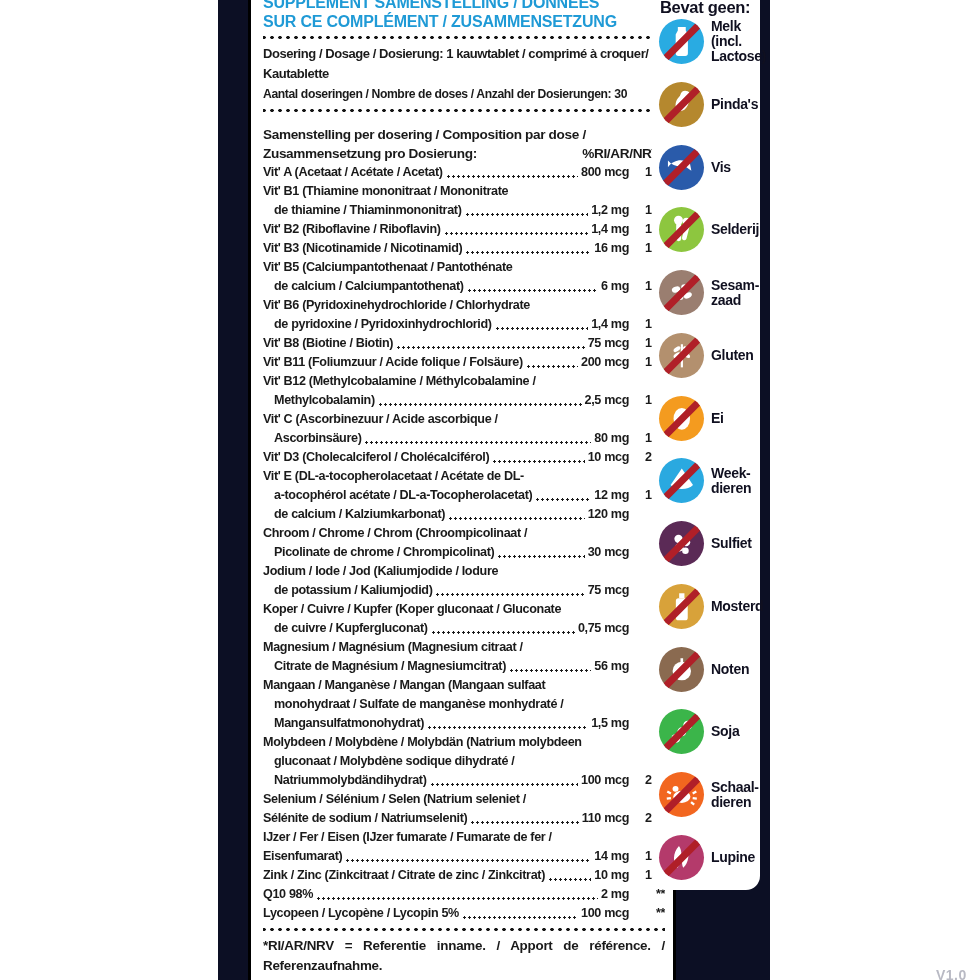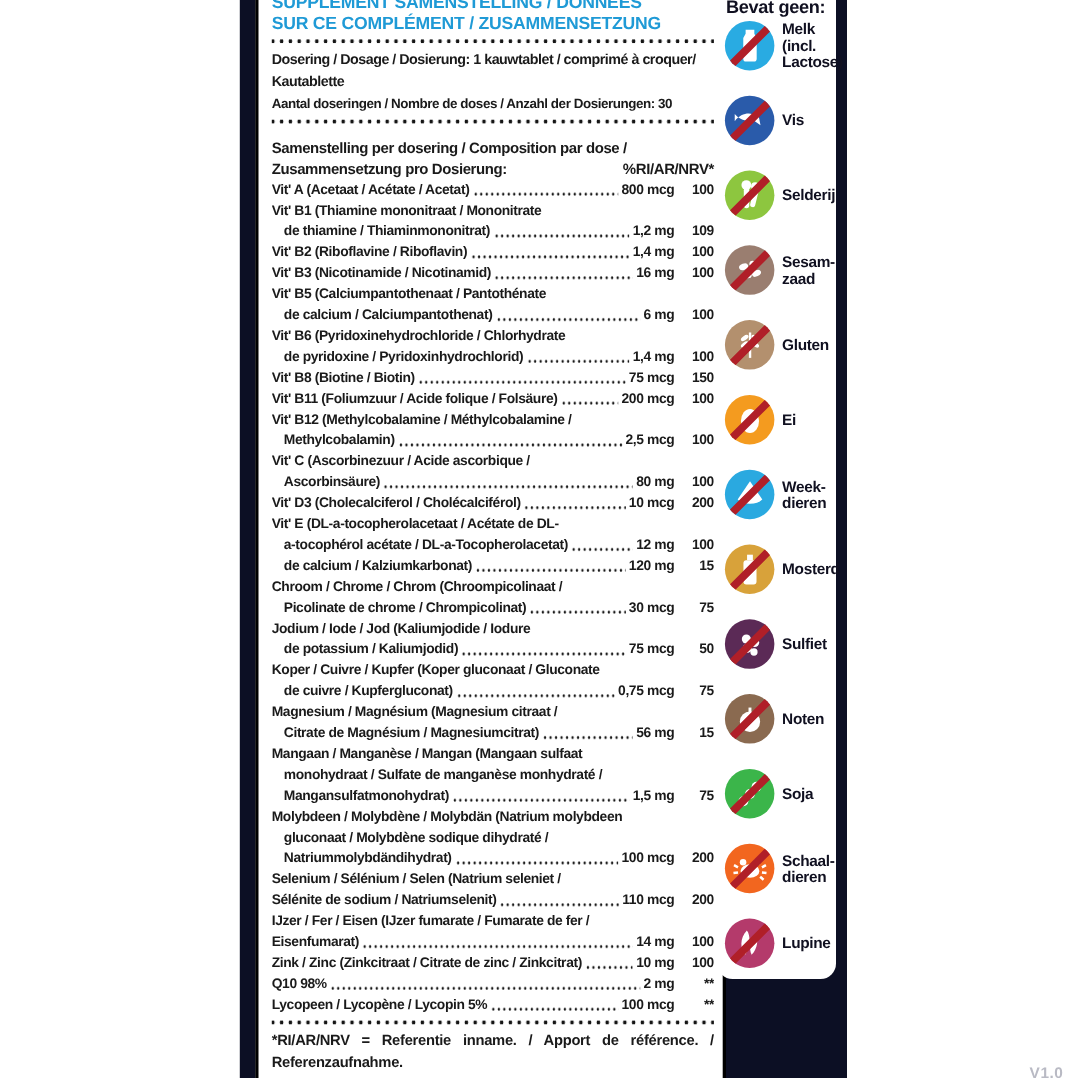--- a/index.html
+++ b/index.html
@@ -1,20 +1,20 @@
 <!DOCTYPE html>
 <html><head>
 <meta charset="utf-8">
 <style>
   html,body{margin:0;padding:0;background:#fff;}
   .canvas{position:relative;width:980px;height:980px;overflow:hidden;background:#fff;
           font-family:"Liberation Sans",sans-serif;font-weight:bold;color:#1a1a1a;}
   .navy{position:absolute;left:218px;top:0;width:552px;height:980px;background:#0c0f24;}
   
-  .panel{position:absolute;left:14px;top:0;width:402px;height:980px;background:#fff;
+  .panel{position:absolute;left:30px;top:0;width:402px;height:980px;background:#fff;
          border-left:3px solid #000;border-right:3px solid #000;
          padding:0 8px 0 12px;box-sizing:content-box;}
   .blue{color:#1f9ad6;font-size:16px;line-height:19px;letter-spacing:-0.2px;white-space:nowrap;}
   .blue-1{margin-top:-7px;}
   .dots{height:5px;margin:4px 0 4px 0;
         background-image:radial-gradient(circle,#151515 1.6px,transparent 1.9px);
         background-size:8px 5px;background-repeat:repeat-x;background-position:center;}
   .dosage{font-size:13px;line-height:20px;letter-spacing:-0.45px;}
   .dosage .nowrap{white-space:nowrap;font-size:12.2px;letter-spacing:-0.4px;}
   .comp-h{font-size:13.6px;line-height:19px;letter-spacing:-0.35px;margin-top:12px;}
@@ -290,20 +290,33 @@
             </svg>
             <div class="slash"></div>
           </div>
           <div class="sb-label">
             <div>Melk</div>
             <div>(incl.</div>
             <div>Lactose)</div>
           </div>
         </div>
         <div class="sb-item">
+          <div class="badge" style="background: rgb(181, 136, 46);">
+            <svg class="glyph" viewBox="0 0 24 24">
+              <g fill="#fff">
+                <path transform="rotate(25 12 12)" d="M12 3.6c2.3 0 3.6 1.8 3.1 3.8-.3 1.2.6 1.8.6 3.7 0 3.4-1.6 5.4-3.7 5.4s-3.7-2-3.7-5.4c0-1.9.9-2.5.6-3.7-.5-2 .8-3.8 3.1-3.8z"></path>
+              </g>
+            </svg>
+            <div class="slash"></div>
+          </div>
+          <div class="sb-label">
+            <div>Pinda's</div>
+          </div>
+        </div>
+        <div class="sb-item">
           <div class="badge" style="background: rgb(42, 91, 170);">
             <svg class="glyph" viewBox="0 0 24 24">
               <g fill="#fff">
                 <path d="M3.6 12.2c2.8-3.7 6.9-4.8 9.9-3.8l4.3-3-.9 4.5.9 4.5-4.3-3c-3 1-7.1.2-9.9-3.2z"></path>
               </g>
             </svg>
             <div class="slash"></div>
           </div>
           <div class="sb-label">
             <div>Vis</div>
@@ -380,50 +393,50 @@
               </g>
             </svg>
             <div class="slash"></div>
           </div>
           <div class="sb-label">
             <div>Week-</div>
             <div>dieren</div>
           </div>
         </div>
         <div class="sb-item">
-          <div class="badge" style="background: rgb(216, 162, 58);">
-            <svg class="glyph" viewBox="0 0 24 24">
-              <g fill="#fff">
-                <rect x="10.4" y="3.8" width="3.2" height="3"></rect>
-                <rect x="8.4" y="6.8" width="7.2" height="13.4" rx="1.6"></rect>
-              </g>
-            </svg>
-            <div class="slash"></div>
-          </div>
-          <div class="sb-label">
-            <div>Mosterd</div>
-          </div>
-        </div>
-        <div class="sb-item">
           <div class="badge" style="background: rgb(91, 42, 86);">
             <svg class="glyph" viewBox="0 0 24 24">
               <g fill="#fff">
                 <circle cx="10" cy="9" r="2.5"></circle>
                 <circle cx="14.6" cy="11" r="2.5"></circle>
                 <circle cx="10.5" cy="14.2" r="2.5"></circle>
                 <circle cx="14.2" cy="16.2" r="2"></circle>
               </g>
             </svg>
             <div class="slash"></div>
           </div>
           <div class="sb-label">
             <div>Sulfiet</div>
           </div>
         </div>
         <div class="sb-item">
+          <div class="badge" style="background: rgb(216, 162, 58);">
+            <svg class="glyph" viewBox="0 0 24 24">
+              <g fill="#fff">
+                <rect x="10.4" y="3.8" width="3.2" height="3"></rect>
+                <rect x="8.4" y="6.8" width="7.2" height="13.4" rx="1.6"></rect>
+              </g>
+            </svg>
+            <div class="slash"></div>
+          </div>
+          <div class="sb-label">
+            <div>Mosterd</div>
+          </div>
+        </div>
+        <div class="sb-item">
           <div class="badge" style="background: rgb(138, 106, 80);">
             <svg class="glyph" viewBox="0 0 24 24">
               <g fill="#fff">
                 <circle cx="12" cy="13.4" r="5.6"></circle>
                 <rect x="11.2" y="5.6" width="1.6" height="3"></rect>
               </g>
             </svg>
             <div class="slash"></div>
           </div>
           <div class="sb-label">

